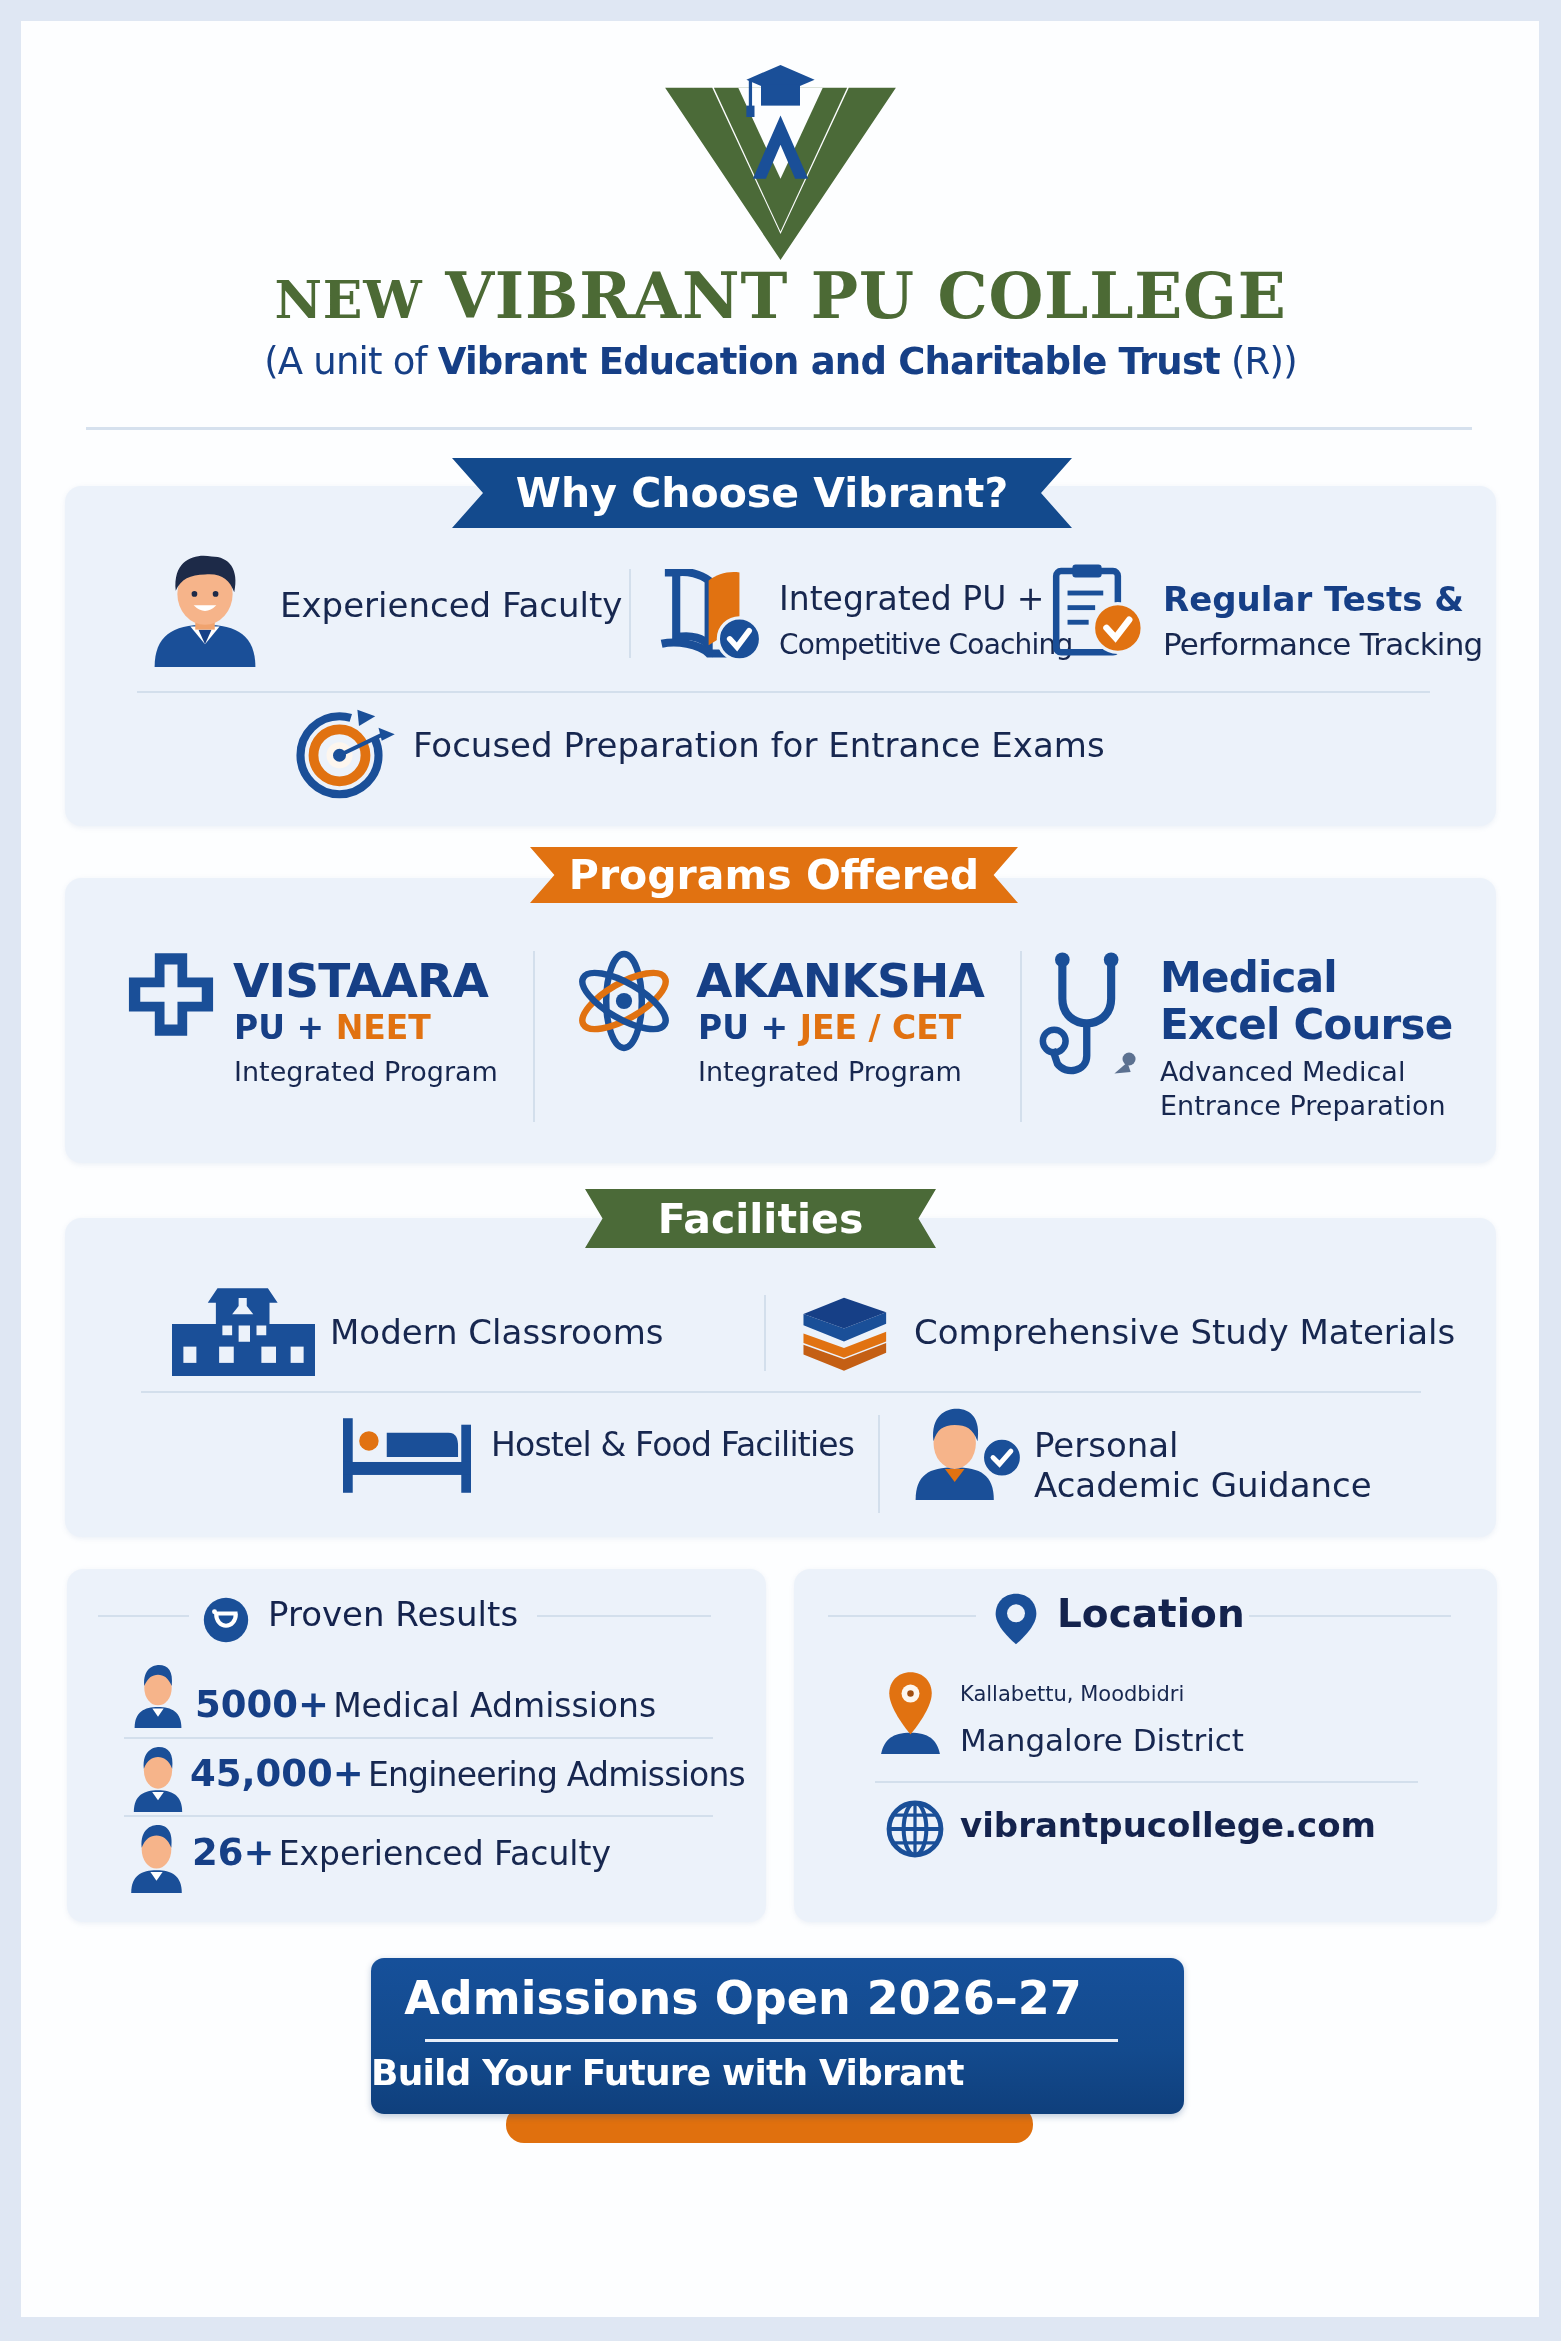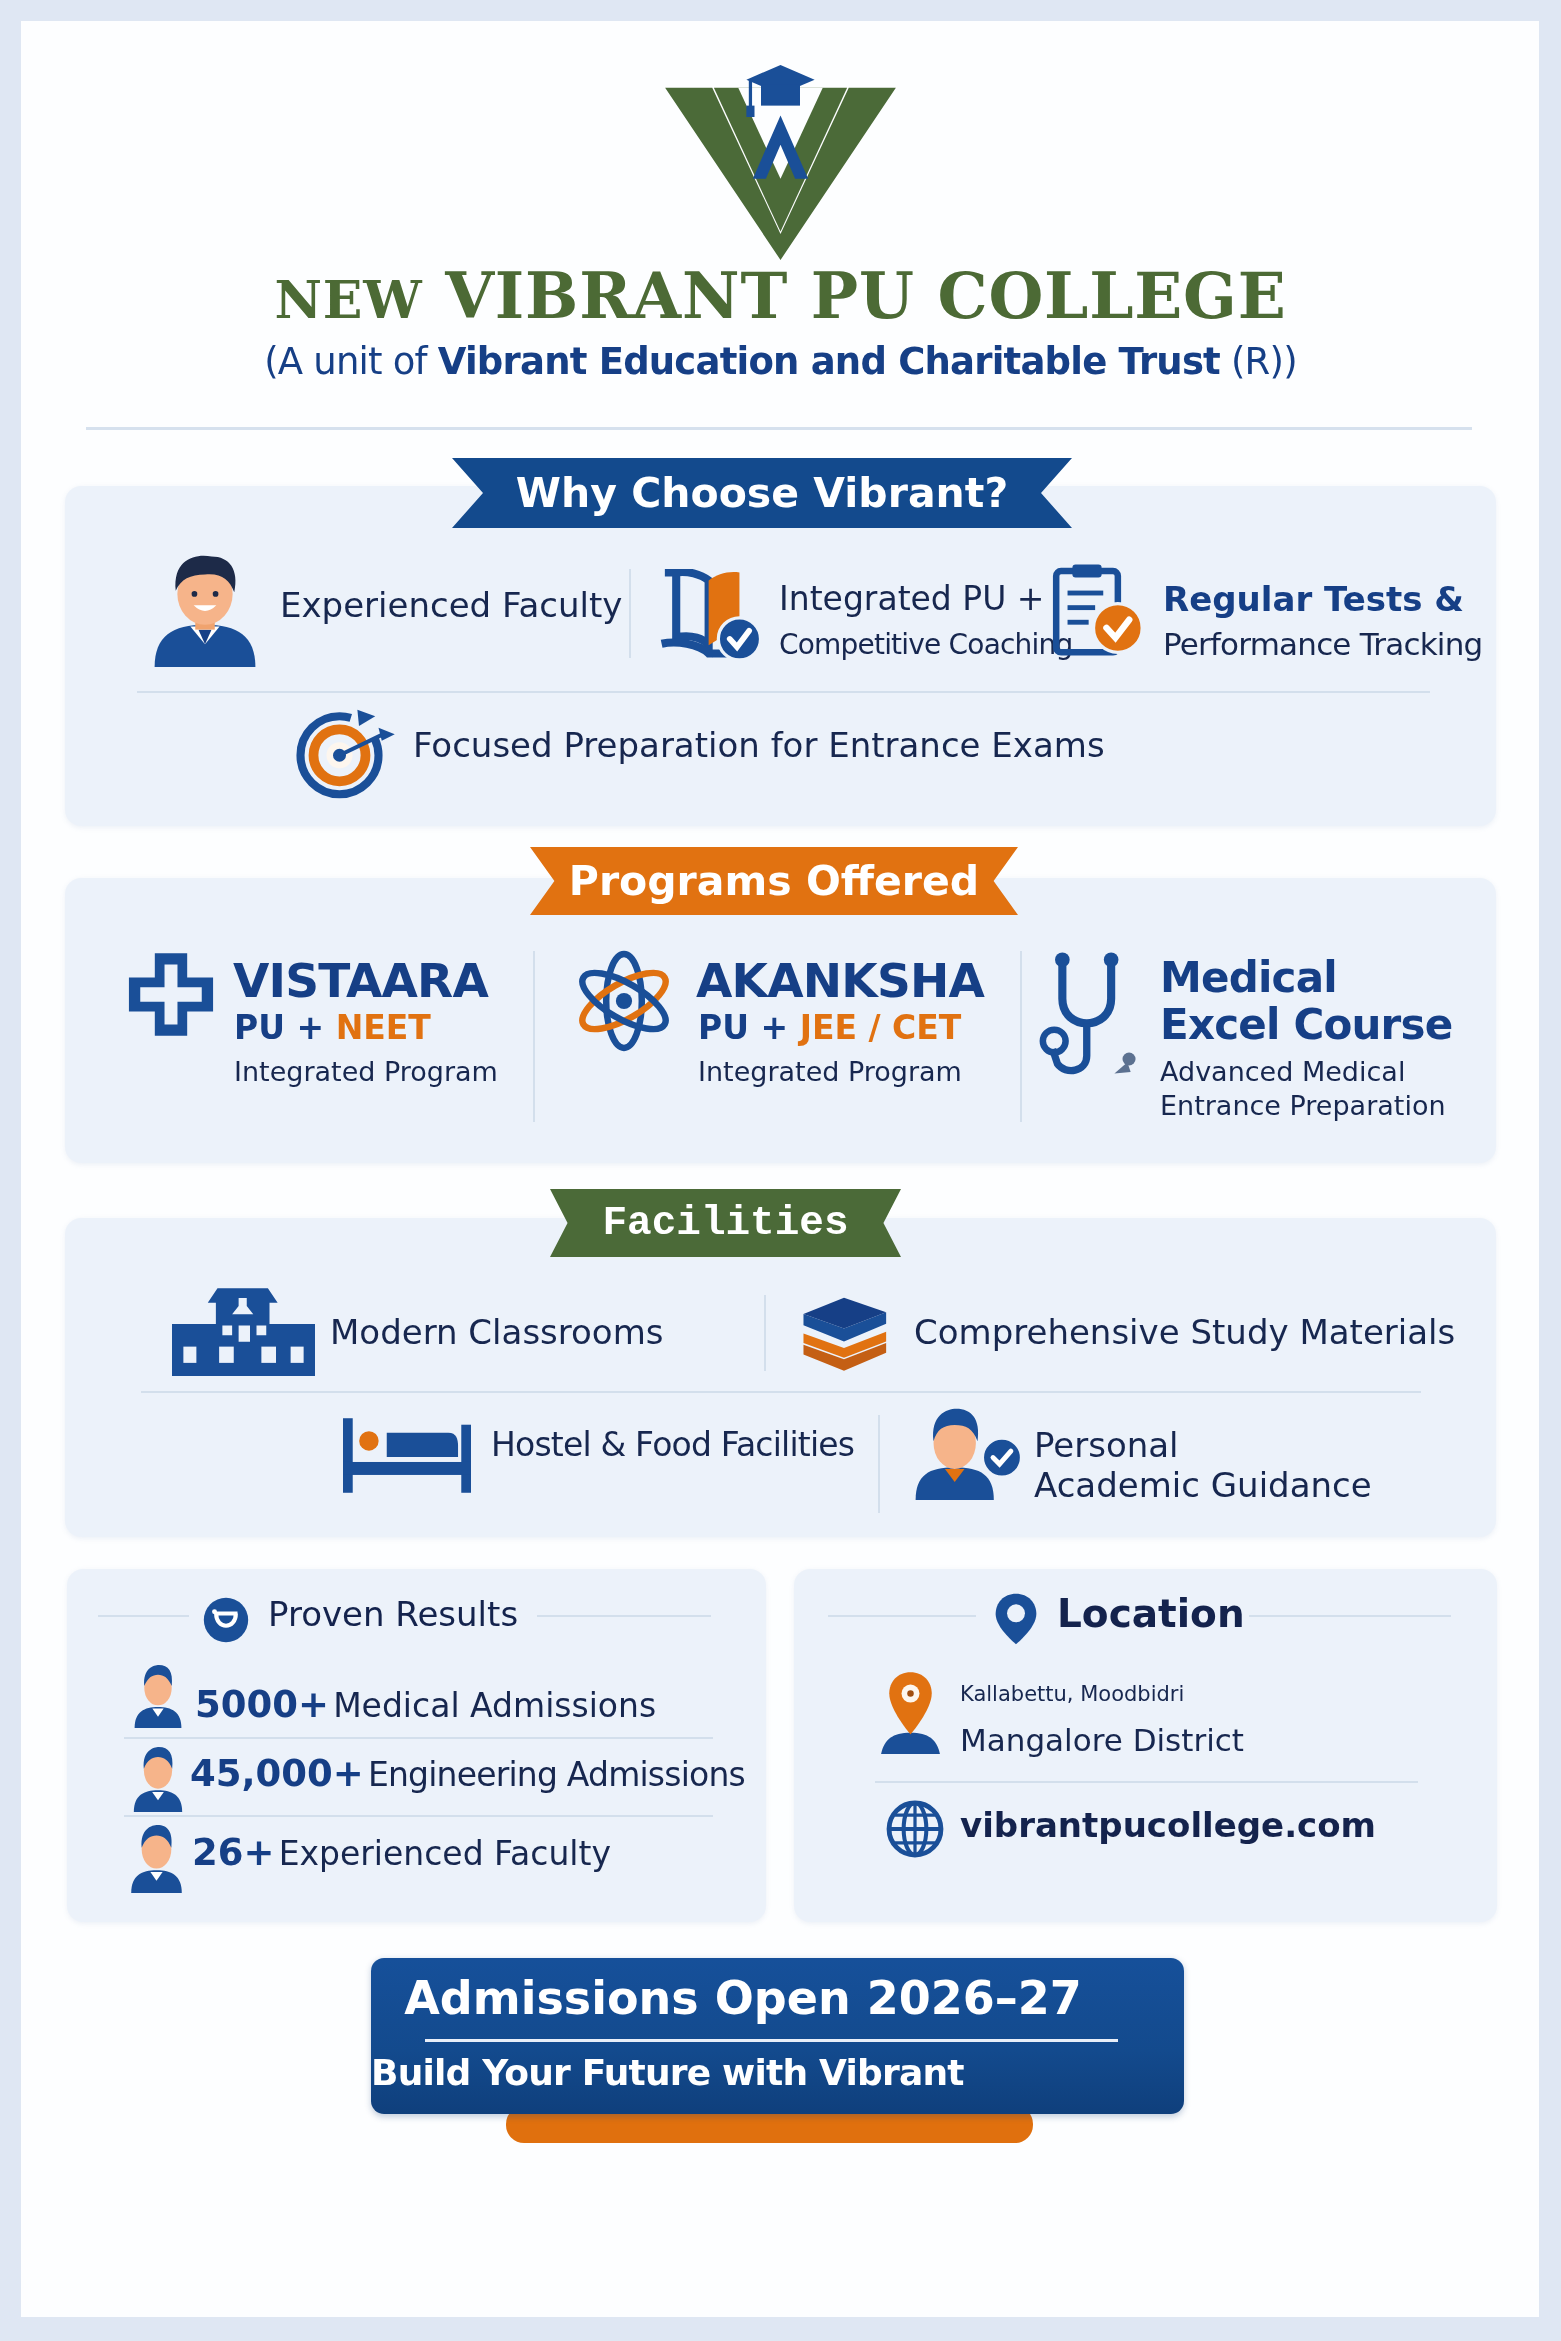--- a/index.html
+++ b/index.html
@@ -140,21 +140,21 @@
   <circle cx="56" cy="64" r="32" fill="none" stroke="#e17211" stroke-width="12"></circle>
   <circle cx="56" cy="64" r="16" fill="#fdf6ee"></circle>
   <circle cx="56" cy="64" r="8" fill="#1a4f98"></circle>
   <polygon points="78,8 100,16 80,28" fill="#1a4f98"></polygon>
   <line x1="56" y1="64" x2="110" y2="38" stroke="#1a4f98" stroke-width="5"></line>
   <polygon points="104,30 124,38 108,46" fill="#1a4f98"></polygon>
 </svg>
 <div class="txt" style="left:413px; top:725px; font-size:34px;">Focused Preparation for Entrance Exams</div>
 
 <div class="card" style="left:65px; top:878px; width:1431px; height:285px;"></div>
-<div class="ribbon rb-orange" style="left:530px; top:847px; width:488px; height:68px;">Programs Offered</div>
+<div class="ribbon rb-orange" style="left:530px; top:847px; width:488px; height:56px;">Programs Offered</div>
 
 <svg class="abs" style="left:122px; top:950px; width:98px; height:89px;" viewBox="0 0 120 110">
   <path d="M40,4 L80,4 L80,34 L112,34 L112,76 L80,76 L80,106 L40,106 L40,76 L8,76 L8,34 L40,34 Z" fill="#1a4f98"></path>
   <path d="M52,18 L68,18 L68,46 L98,46 L98,64 L68,64 L68,92 L52,92 L52,64 L22,64 L22,46 L52,46 Z" fill="#ecf2fa"></path>
 </svg>
 <div class="prog-name" style="left:233px; top:953px;">VISTAARA</div>
 <div class="prog-sub" style="left:234px; top:1008px;"><span>PU + </span><span class="hl">NEET</span></div>
 <div class="prog-desc" style="left:234px; top:1056px;">Integrated Program</div>
 <div class="vrule" style="left:533px; top:951px; height:171px;"></div>
 
@@ -177,21 +177,21 @@
   <circle cx="26" cy="112" r="14" fill="none" stroke="#1a4f98" stroke-width="8"></circle>
   <circle cx="118" cy="134" r="8" fill="#5c7190"></circle>
     <path d="M100,152 L116,138 L120,150 Z" fill="#5c7190"></path>
 </svg>
 <div class="prog-name" style="left:1160px; top:953px; font-size:42px;">Medical</div>
 <div class="prog-name" style="left:1160px; top:1000px; font-size:42px;">Excel Course</div>
 <div class="prog-desc" style="left:1160px; top:1056px;">Advanced Medical</div>
 <div class="prog-desc" style="left:1160px; top:1090px;">Entrance Preparation</div>
 
 <div class="card" style="left:65px; top:1218px; width:1431px; height:319px;"></div>
-<div class="ribbon rb-green" style="left:550px; top:1189px; width:351px; height:68px;font-family:Liberation Mono, monospace;">Facilities</div>
+<div class="ribbon rb-green" style="left:585px; top:1189px; width:351px; height:59px;">Facilities</div>
 
 <svg class="abs" style="left:172px; top:1288px; width:143px; height:88px;" viewBox="0 0 176 108">
   <path d="M56,0 L118,0 L130,18 L120,18 L120,44 L176,44 L176,108 L0,108 L0,44 L54,44 L54,18 L44,18 Z" fill="#1a4f98"></path>
   <path d="M82,12 L92,12 L92,22 L100,32 L74,32 L82,22 Z" fill="#ecf2fa"></path>
   <rect x="62" y="46" width="12" height="12" fill="#ecf2fa"></rect>
     <rect x="82" y="46" width="14" height="20" fill="#ecf2fa"></rect>
     <rect x="104" y="46" width="12" height="12" fill="#ecf2fa"></rect>
   <rect x="14" y="72" width="16" height="20" fill="#ecf2fa"></rect>
     <rect x="58" y="72" width="18" height="20" fill="#ecf2fa"></rect>
     <rect x="110" y="72" width="18" height="20" fill="#ecf2fa"></rect>

